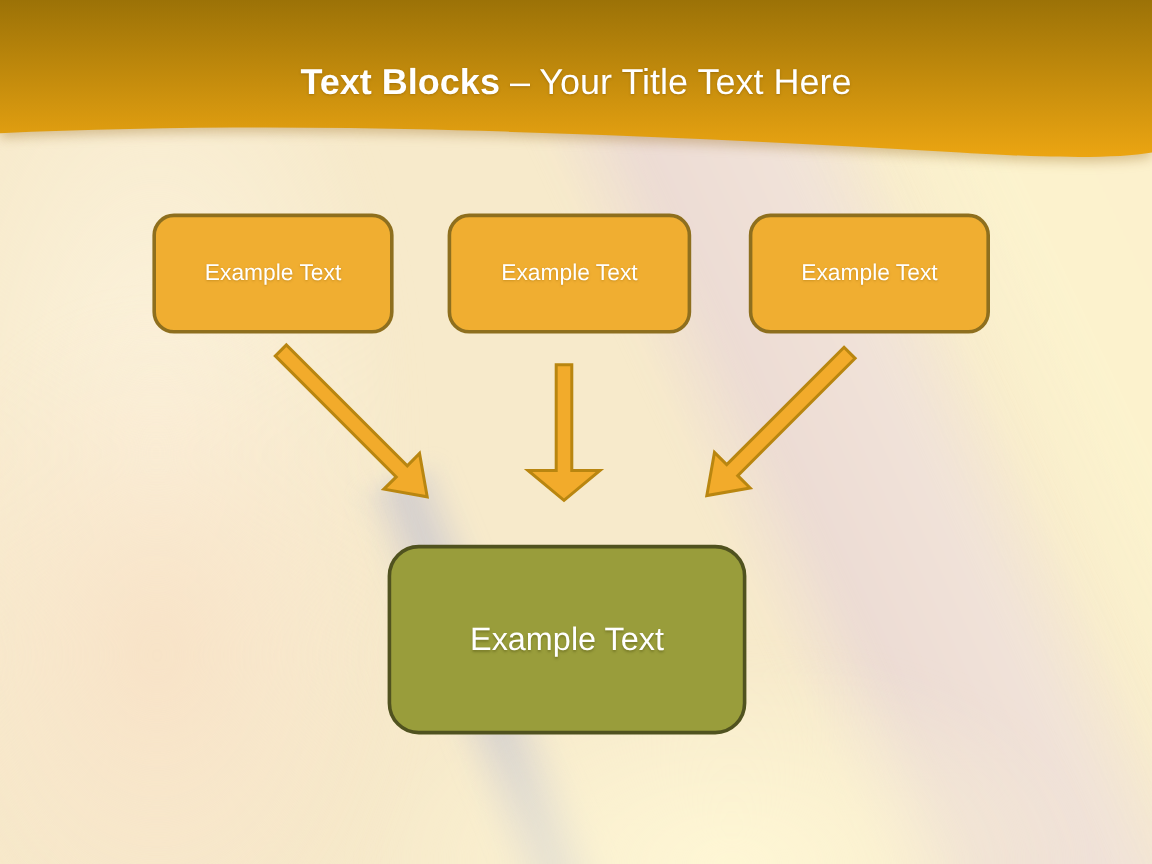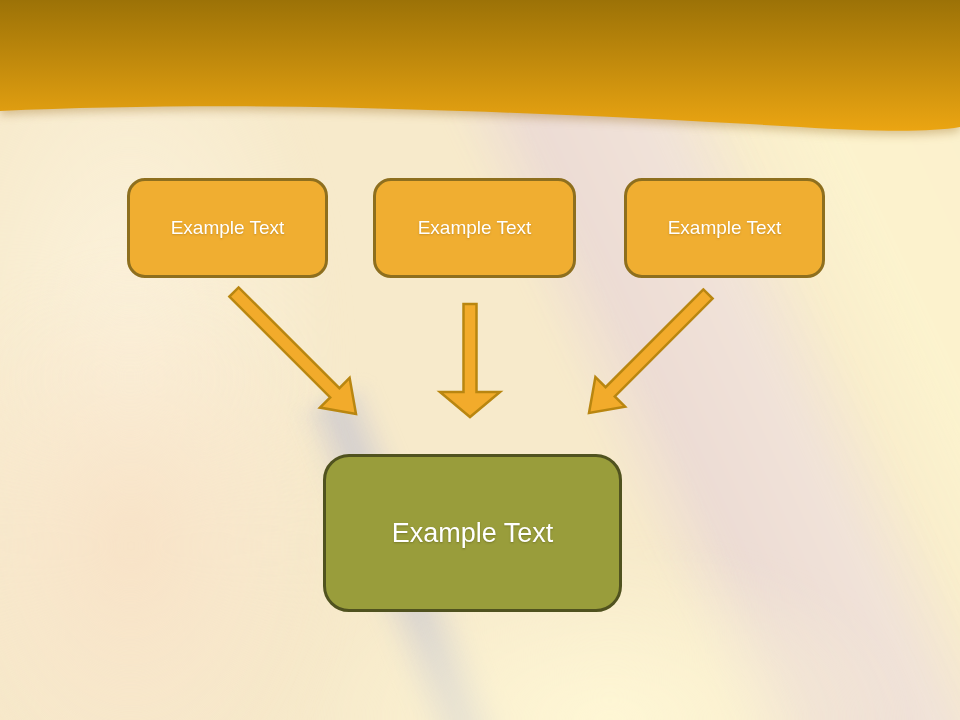--- a/index.html
+++ b/index.html
@@ -117,20 +117,21 @@
   <svg class="header-svg" viewBox="0 0 960 150" aria-hidden="true">
     <defs>
       <linearGradient id="hdrGrad" x1="0" y1="0" x2="0" y2="1">
         <stop offset="0" style="stop-color:var(--header-top)"></stop>
         <stop offset="1" style="stop-color:var(--header-bottom)"></stop>
       </linearGradient>
     </defs>
     <path d="M0,0 H960 V127 C930,132 880,132 800,127 C660,119 520,112 360,108 C240,105 110,106 0,111 Z" fill="url(#hdrGrad)"></path>
   </svg>
 
+  <div class="slide-title"><span class="title-bold">Text Blocks</span><span> – Your Title Text Here</span></div>
 
   <div class="block block-1">
     <span>Example Text</span>
   </div>
   <div class="block block-2">
     <span>Example Text</span>
   </div>
   <div class="block block-3">
     <span>Example Text</span>
   </div>

